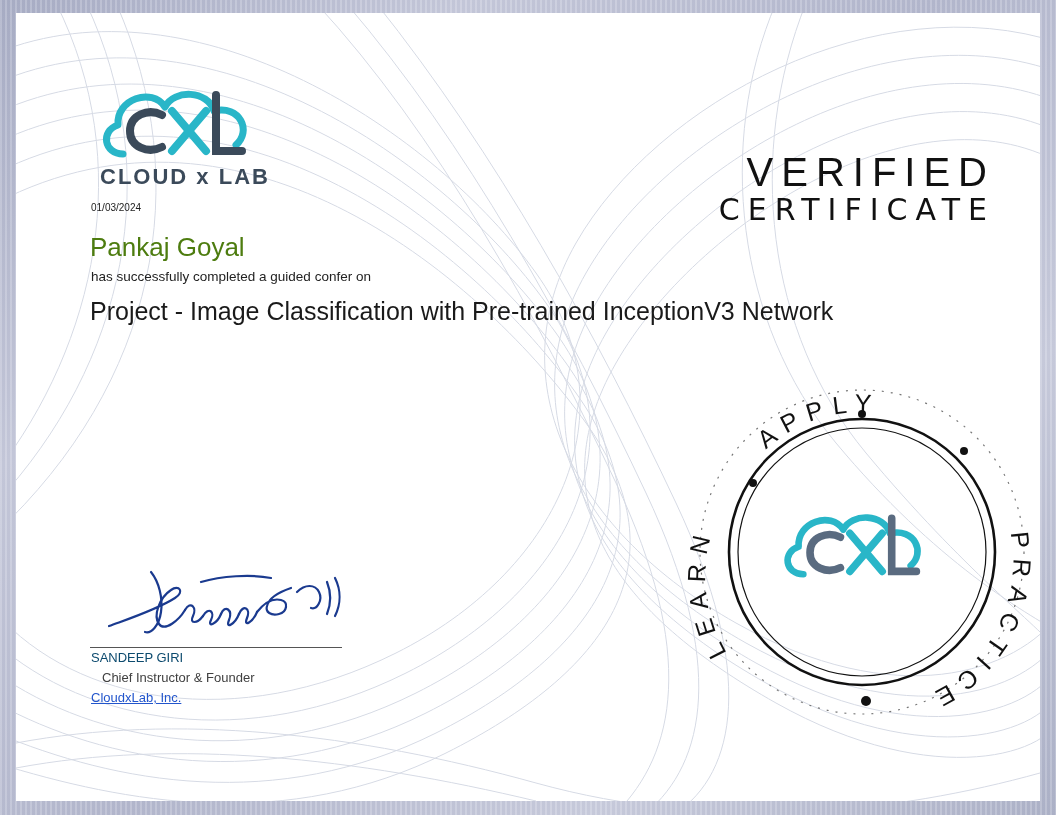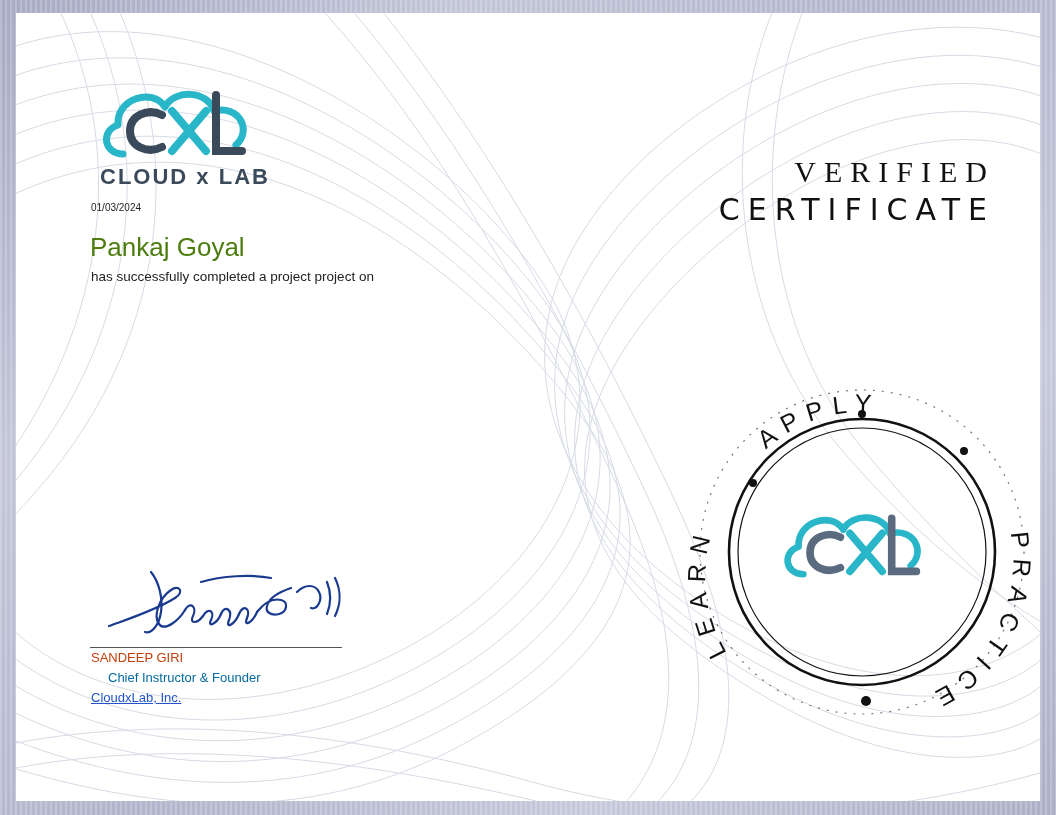--- a/index.html
+++ b/index.html
@@ -70,24 +70,24 @@
 
   
   .verified {
     position: absolute;
     right: 45px;
     top: 140px;
     text-align: right;
     color: #111;
   }
   .verified .l1 {
-    font-size: 30px;
+    font-size: 40px;
     letter-spacing: 8px;
     line-height: 38px;
-    font-family: Liberation Serif, serif;
+    font-family: Liberation Sans, sans-serif;
     font-weight: 400;
     text-align: right;
   }
   .verified .l2 {
     font-size: 30px;
     letter-spacing: 8px;
     line-height: 38px;
     font-family: "DejaVu Sans", sans-serif;
     font-weight: 400;
     text-align: center;
@@ -140,28 +140,28 @@
     top: 634px;
     width: 252px;
     height: 1px;
     background: #555;
   }
   .sig-name {
     position: absolute;
     left: 75px;
     top: 637px;
     font-size: 13px;
-    color: #c2410c;
+    color: #0c4a6e;
   }
   .sig-role {
     position: absolute;
-    left: 92px;
+    left: 86px;
     top: 657px;
     font-size: 13px;
-    color: #0369a1;
+    color: #404040;
   }
   .sig-company {
     position: absolute;
     left: 75px;
     top: 677px;
     font-size: 13px;
     color: #2255cc;
     text-decoration: underline;
     cursor: pointer;
   }
@@ -245,21 +245,22 @@
         </svg>
       </div>
 
       <div class="verified">
         <div class="l1">VERIFIED</div>
         <div class="l2">CERTIFICATE</div>
       </div>
 
       <div class="date">01/03/2024</div>
       <div class="recipient">Pankaj Goyal</div>
-      <div class="subtitle">has successfully completed a project project on</div>
+      <div class="subtitle">has successfully completed a guided confer on</div>
+      <div class="course">Project - Image Classification with Pre-trained InceptionV3 Network</div>
 
       <div class="signature">
         <svg width="250" height="105" viewBox="0 0 250 105" xmlns="http://www.w3.org/2000/svg">
           <g fill="none" stroke="#1a3a8f" stroke-width="2.2" stroke-linecap="round">
             <path d="M8,78 C30,70 55,62 74,50 C84,44 78,36 70,42 C58,50 52,68 58,76 C64,84 78,72 84,62"></path>
             <path d="M84,62 C90,52 96,60 92,68 C88,76 96,76 102,68"></path>
             <path d="M102,68 C108,58 114,64 110,72 C106,80 116,76 120,66"></path>
             <path d="M120,66 C124,56 132,62 128,72 C124,82 134,76 138,66"></path>
             <path d="M138,66 C142,56 150,60 146,70 C142,80 152,74 156,64"></path>
             <path d="M50,24 C58,34 62,50 60,64 C58,78 50,86 44,84"></path>

